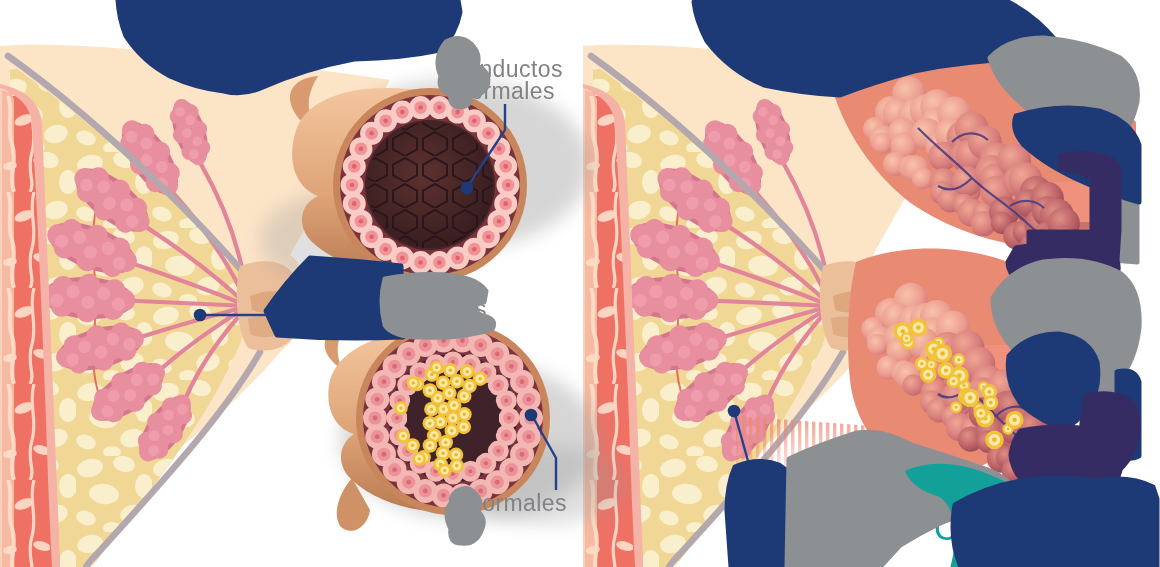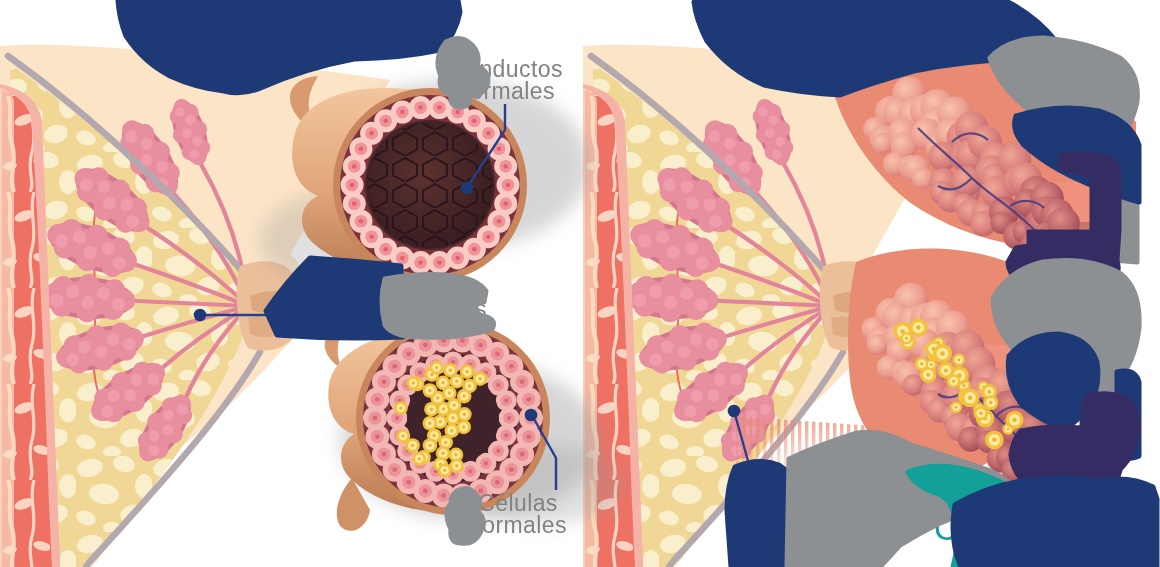--- a/index.html
+++ b/index.html
@@ -963,21 +963,20 @@
         </g>
       </g>
     </svg>
 
   <div class="lbl" style="left: 432px; top: 58px; width: 148px; color: rgb(128, 130, 133);">
     <div>Conductos</div>
     <div>normales</div>
   </div>
 
   <div class="lbl" style="left: 448px; top: 492px; width: 140px; color: rgb(128, 130, 133);">
-    <div>Células</div>
     <div>normales</div>
   </div>
 
   <span class="partial" style="left: 475px; top: 296px; color: rgb(128, 130, 133);">s</span>
 
   <span class="partialC" style="left: 934px; top: 512px; color: rgb(19, 160, 153);">C</span>
 
   <svg id="over" class="layer" width="1160" height="567" viewBox="0 0 1160 567">
       <path d="M206,315 L288,315" stroke="#24418a" stroke-width="2.4" fill="none"></path>
       <path d="M468,186 L505,130 L505,104" stroke="#24418a" stroke-width="2.4" fill="none"></path>

